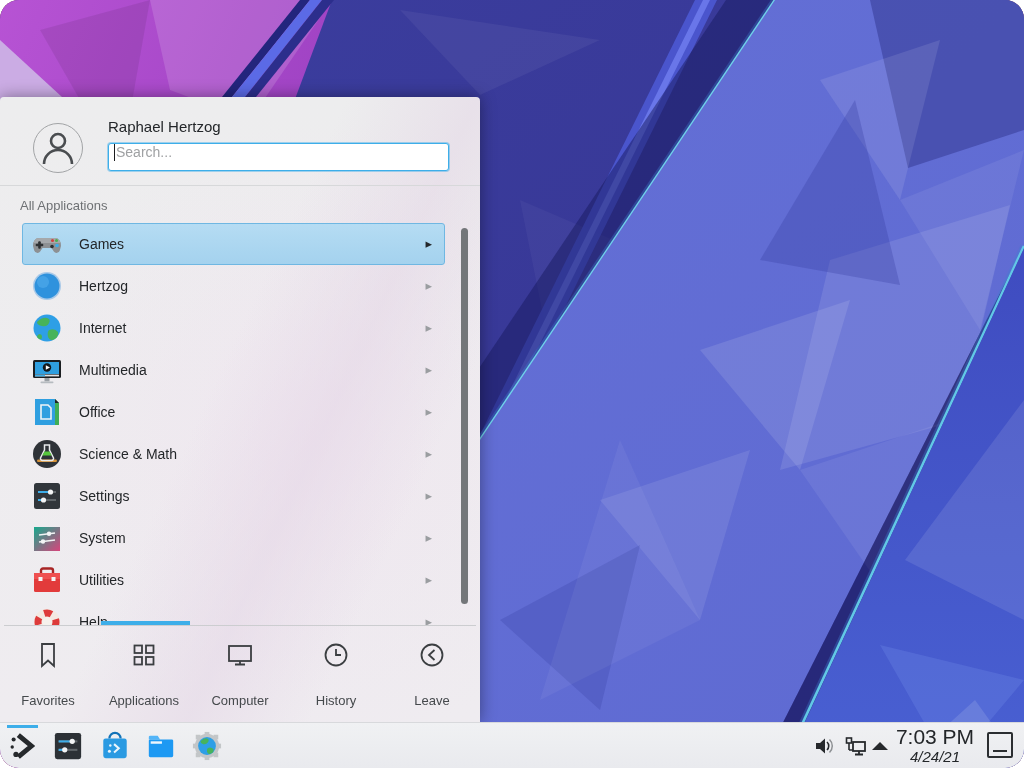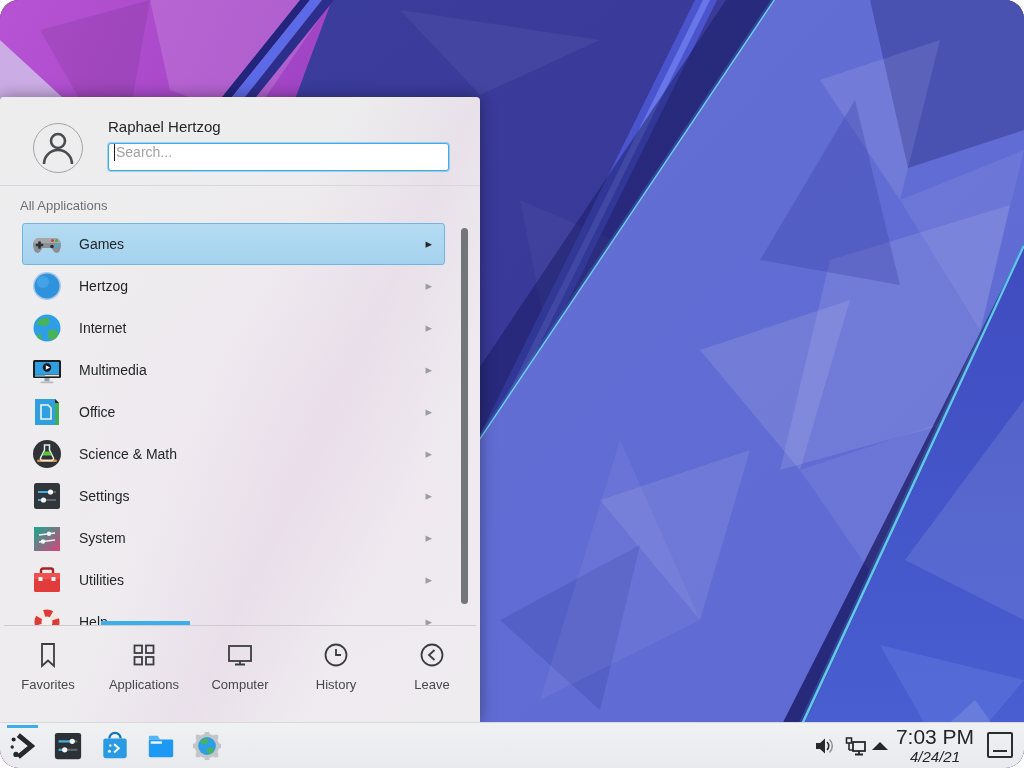--- a/index.html
+++ b/index.html
@@ -32,21 +32,21 @@
   .row .rlabel{position:absolute;left:56px;top:0;line-height:40px;font-size:14px;color:#232629;}
   .row .arrow{position:absolute;right:12px;top:0;line-height:40px;font-size:13px;color:#9a9da0;}
   .row.selected .arrow{color:#232629;}
   .scrollbar{position:absolute;left:461px;top:131px;width:7px;height:376px;background:#737679;border-radius:3.5px;}
 
   .tab-underline{position:absolute;left:101px;top:524px;width:89px;height:4px;background:#3daee9;}
   .ftr-divider{position:absolute;left:4px;top:528px;width:472px;height:1px;background:#cccdd0;}
   .footer{position:absolute;left:0;top:529px;width:480px;height:96px;display:flex;}
   .tab{width:96px;display:flex;flex-direction:column;align-items:center;justify-content:flex-start;padding-top:13px;}
   .tab svg{display:block;}
-  .tab .tlabel{margin-top:6px;font-size:13px;color:#45494c;}
+  .tab .tlabel{margin-top:22px;font-size:13px;color:#45494c;}
 
   
   .taskbar{position:absolute;left:0;top:722px;width:1024px;height:46px;
     background:linear-gradient(#f0f1f3,#e9eaee);border-top:1px solid #d8d9dc;box-sizing:border-box;}
   .task-active-line{position:absolute;left:7px;top:2px;width:31px;height:3px;background:#3daee9;}
   .tb-icon{position:absolute;top:8px;width:30px;height:30px;}
   .tray{position:absolute;right:0;top:0;height:46px;}
   .kbd-layout{position:absolute;left:-236px;top:15px;font-size:13px;font-weight:bold;color:#46507a;margin-top:46px;}
   .tray-svg{position:absolute;top:13px;}
   .caret-up{position:absolute;left:-152px;top:19px;width:0;height:0;

